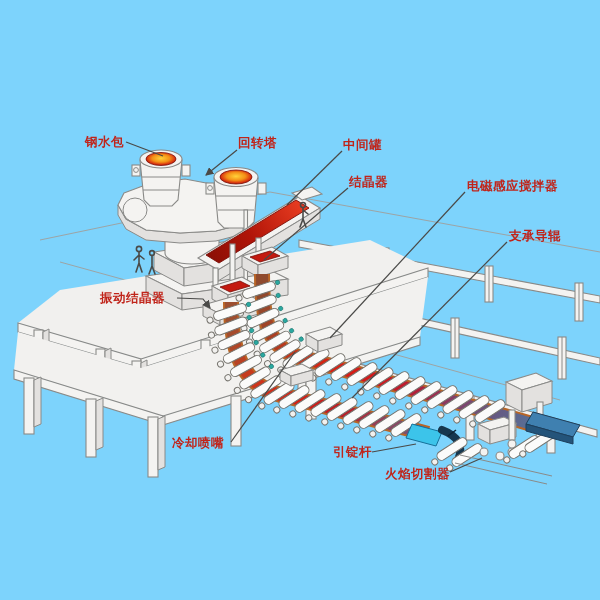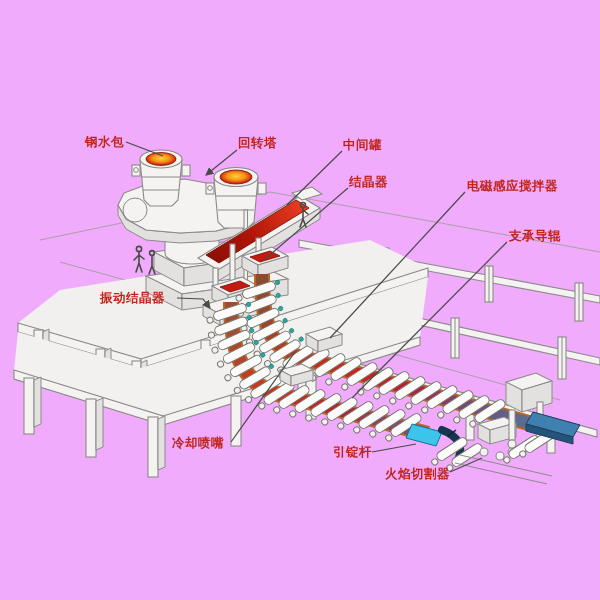--- a/index.html
+++ b/index.html
@@ -1,16 +1,16 @@
 <!DOCTYPE html>
 <html><head>
 <meta charset="utf-8">
 <style>
   html,body{margin:0;padding:0;background:#d8d7d4;}
-  .stage{position:relative;width:600px;height:600px;background:#f0abfc;overflow:hidden;
+  .stage{position:relative;width:600px;height:600px;background:#7dd3fc;overflow:hidden;
          font-family:"Liberation Sans",sans-serif;}
   svg{position:absolute;left:0;top:0;}
   .o  {fill:#f4f3f1;stroke:#8a8a88;stroke-width:1.1;}
   .o2 {fill:#e3e1df;stroke:#8a8a88;stroke-width:1;}
   .ln {stroke:#8a8a88;stroke-width:1;fill:none;}
   .thin{stroke:#a09e9a;stroke-width:0.9;fill:none;}
   .leader{stroke:#4a4a48;stroke-width:1.2;fill:none;}
   .lbl{font-weight:bold;font-size:12.5px;letter-spacing:0.5px;
        font-family:"Liberation Sans",sans-serif;}
   .fig{stroke:#4a4a48;stroke-width:1.6;fill:none;stroke-linecap:round;}

